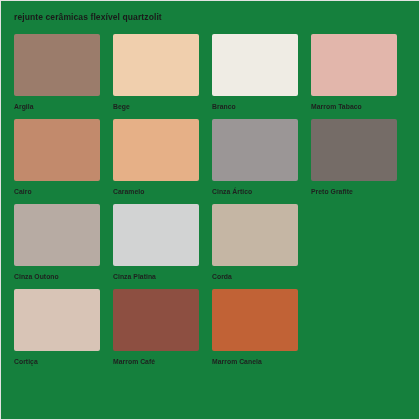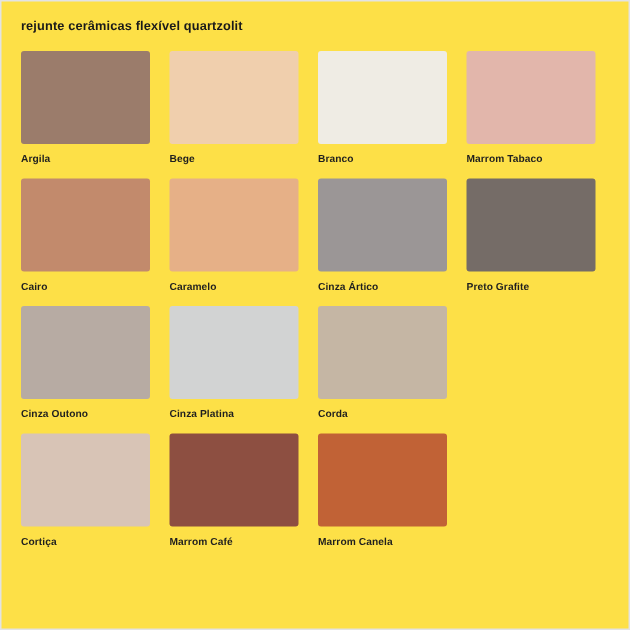--- a/index.html
+++ b/index.html
@@ -10,21 +10,21 @@
   body {
     width: 420px;
     height: 420px;
     font-family: "Liberation Sans", sans-serif;
     overflow: hidden;
   }
   #page {
     position: relative;
     width: 420px;
     height: 420px;
-    background: #fde047;
+    background: #15803d;
     box-sizing: border-box;
     border: 1px solid #e3e3e3;
   }
   #title {
     position: absolute;
     left: 13px;
     top: 11px;
     font-size: 8.5px;
     font-weight: bold;
     color: #1a1a1a;

